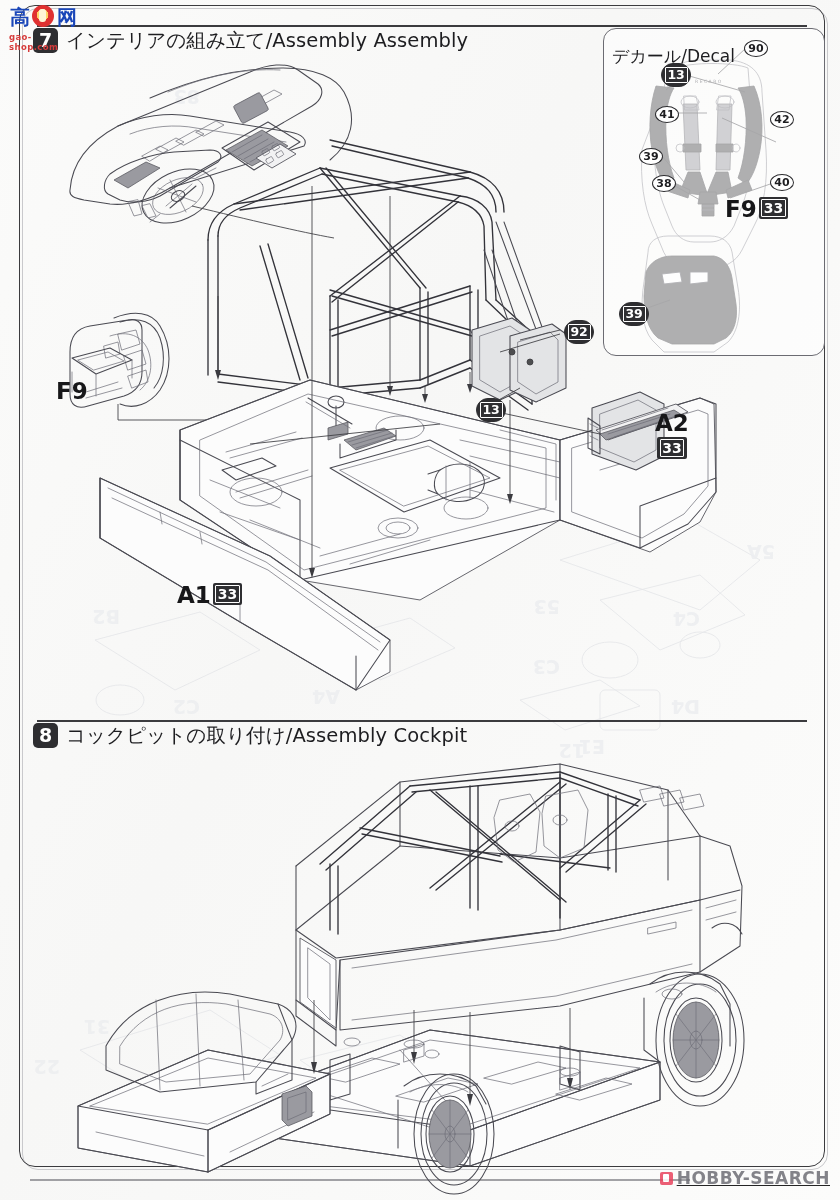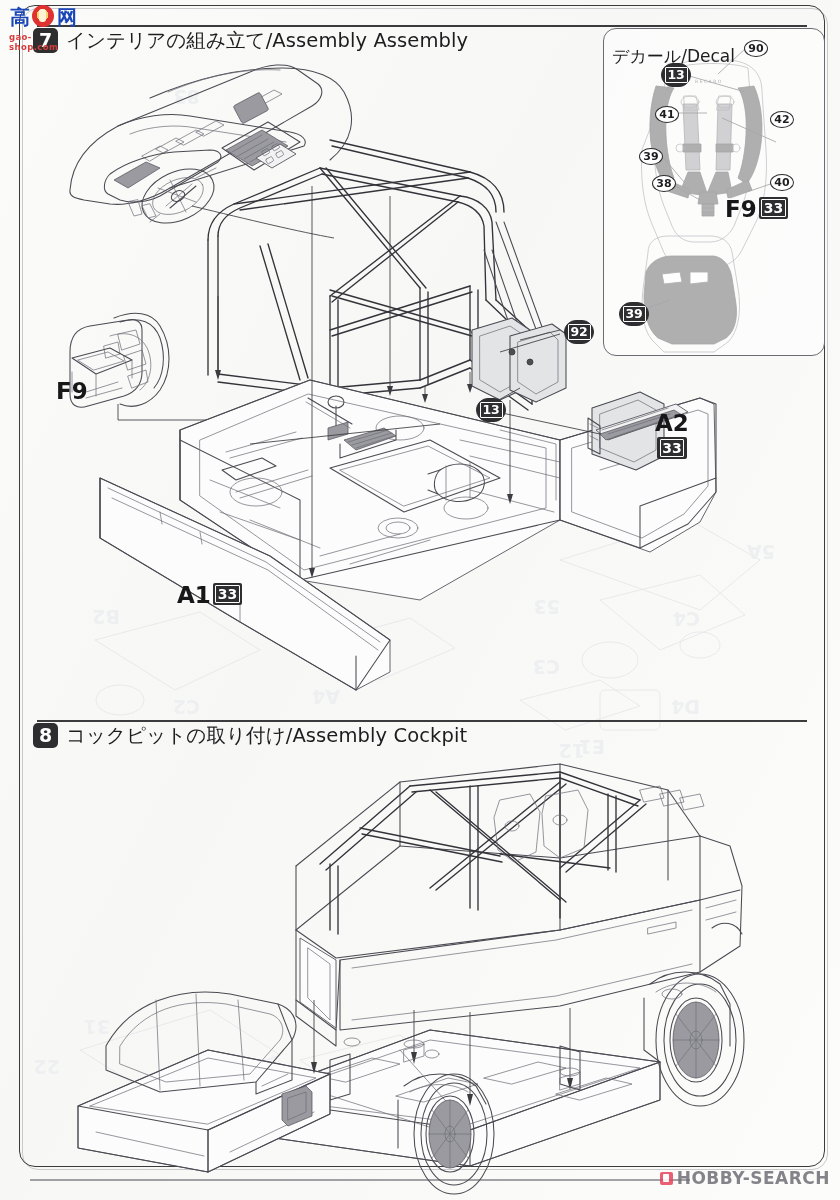--- a/index.html
+++ b/index.html
@@ -86,21 +86,21 @@
   .filllight{fill:#f2f2f3;stroke:#585860;stroke-width:.9;stroke-linejoin:round;}
   .filldark{fill:#4e4e50;stroke:#3a3a3e;stroke-width:.8;}
   .fillmid{fill:#9a9aa0;stroke:#55555c;stroke-width:.75;}
   .fillwhite{fill:#fcfcfc;stroke:#55555c;stroke-width:.9;stroke-linejoin:round;}
   .lead{fill:none;stroke:#3b3b40;stroke-width:.85;}
   .ghost{fill:none;stroke:#e2e3e6;stroke-width:.85;}
 
   
   .wm-tl{position:absolute;left:8px;top:2px;width:72px;height:44px;z-index:30;}
   .wm-br{position:absolute;right:10px;bottom:12px;display:flex;align-items:center;
-          gap:4px;z-index:30;opacity:.86;}
+          gap:4px;z-index:30;opacity:.86;text-decoration:underline;}
   .wm-br .hs-mark{
     width:13px;height:13px;background:#e8455f;border-radius:2px;position:relative;
   }
   .wm-br .hs-mark:after{
     content:"";position:absolute;left:3.2px;top:2.6px;width:6.5px;height:7.5px;
     background:#fff;border-radius:1px;
   }
   .wm-br .hs-text{
     font-size:17px;font-weight:bold;letter-spacing:.5px;color:#6f6f76;
     font-family:"DejaVu Sans","Liberation Sans",sans-serif;

